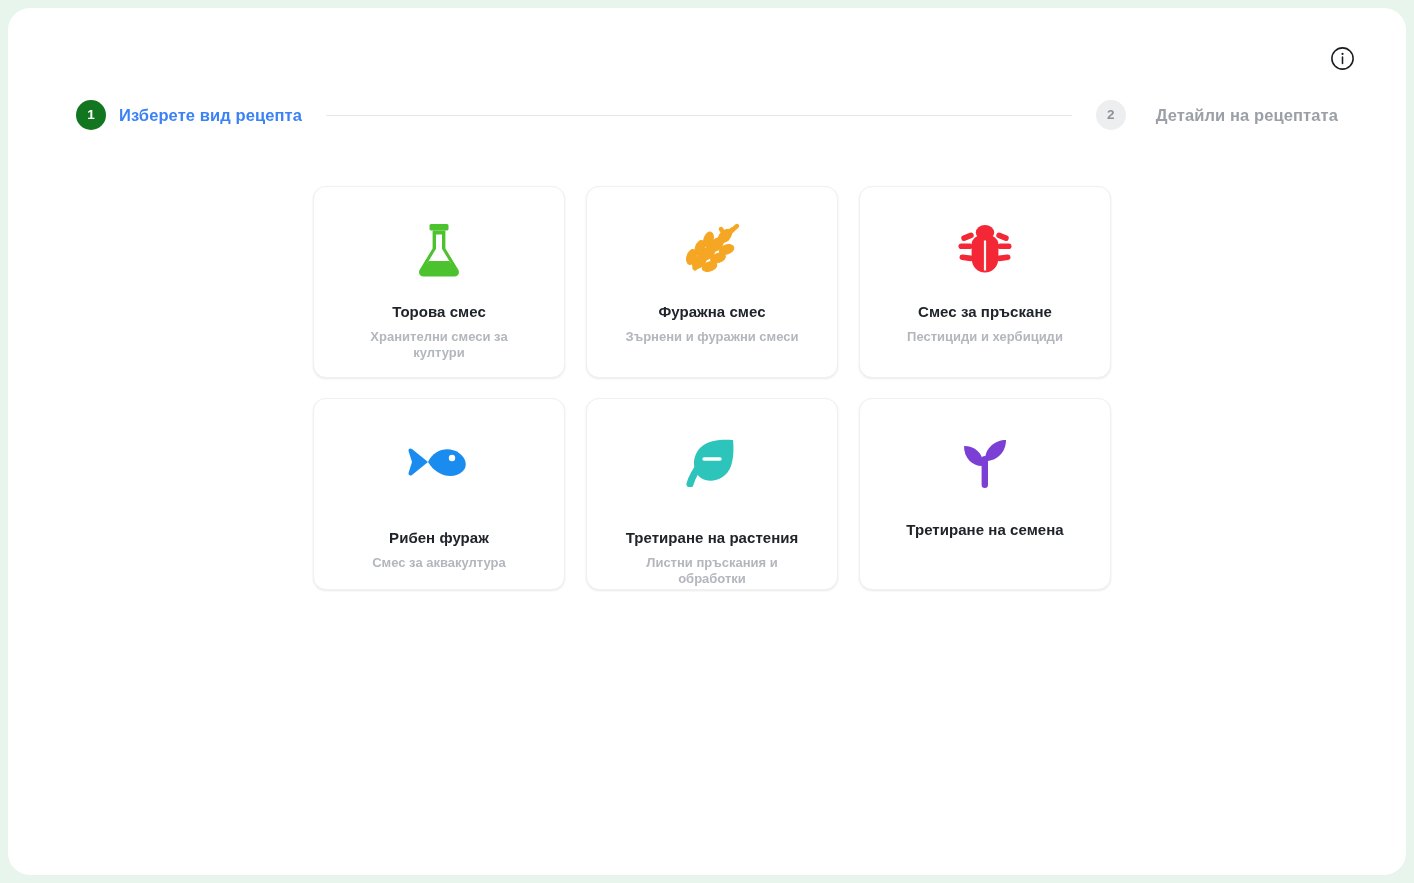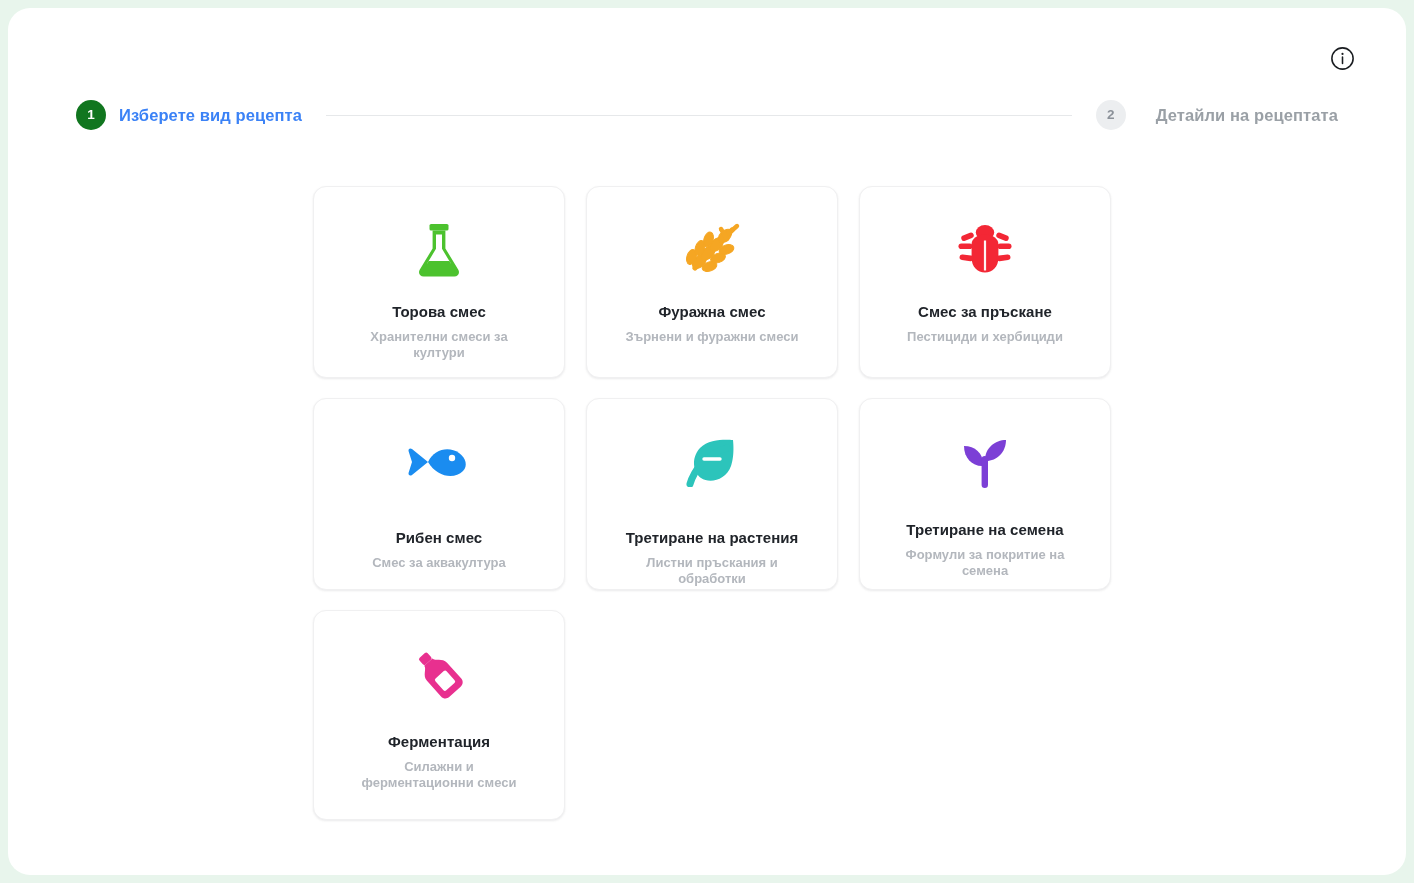--- a/index.html
+++ b/index.html
@@ -246,21 +246,21 @@
     <div class="card row2">
       <div class="card-icon">
         <svg width="62" height="36" viewBox="0 0 62 36">
           <g fill="#1a8cf0">
             <path d="M20 18 C26 5 41 2 51 9 c7 5 9 13 4 18 c-9 9 -26 6 -35 -9 z"></path>
             <path d="M20 18 L4 5 c-2 -1.5 -4 0 -3.4 2.2 L4 18 L0.6 28.8 c-0.6 2.2 1.4 3.7 3.4 2.2 z"></path>
           </g>
           <circle cx="44" cy="14" r="3.2" fill="#ffffff"></circle>
         </svg>
       </div>
-      <div class="card-title">Рибен смес</div>
+      <div class="card-title">Рибен фураж</div>
       <div class="card-sub">Смес за аквакултура</div>
     </div>
 
     <div class="card row2">
       <div class="card-icon">
         <svg width="52" height="50" viewBox="0 0 52 50">
           <path d="M47 3 C47 3 24 0 14 11 C4 22 8 36 15 41 C24 47 40 43 45 29 C49 18 47 3 47 3 z" fill="#2cc4bb"></path>
           <path d="M4 47 C4 47 9 28 26 18 C34 13 41 11 41 11" stroke="#2cc4bb" stroke-width="7" fill="none" stroke-linecap="round"></path>
           <path d="M18 22 h16" stroke="#ffffff" stroke-width="3.4" stroke-linecap="round"></path>
         </svg>
@@ -273,34 +273,18 @@
       <div class="card-icon">
         <svg width="52" height="56" viewBox="0 0 52 56">
           <g fill="#7c3fd6">
             <path d="M26 26 C26 14 36 6 47 6 C47 18 38 27 27 27 z"></path>
             <path d="M24 30 C24 19 16 12 5 12 C5 24 13 32 23 32 z"></path>
             <rect x="22.6" y="22" width="6.4" height="32" rx="3.2"></rect>
           </g>
         </svg>
       </div>
       <div class="card-title">Третиране на семена</div>
-      <div class="card-sub">Формули за покритие на семена</div>
-    </div>
-
-    <div class="card row3">
-      <div class="card-icon">
-        <svg width="54" height="52" viewBox="0 0 54 52">
-          <g transform="rotate(-42 27 26)">
-            <g fill="#e8308f">
-              <rect x="21.5" y="1" width="11" height="9" rx="2"></rect>
-              <path d="M21.5 10 c0 4 -8 6 -8 13 v21 c0 3.5 2.5 6 6 6 h15 c3.5 0 6 -2.5 6 -6 v-21 c0 -7 -8 -9 -8 -13 z"></path>
-            </g>
-            <rect x="19.5" y="27" width="15" height="16" rx="2" fill="#ffffff"></rect>
-          </g>
-        </svg>
-      </div>
-      <div class="card-title">Ферментация</div>
-      <div class="card-sub">Силажни и ферментационни смеси</div>
-    </div>
+    </div>
+
 
 
   </div>
 </div>
 
 </body></html>

